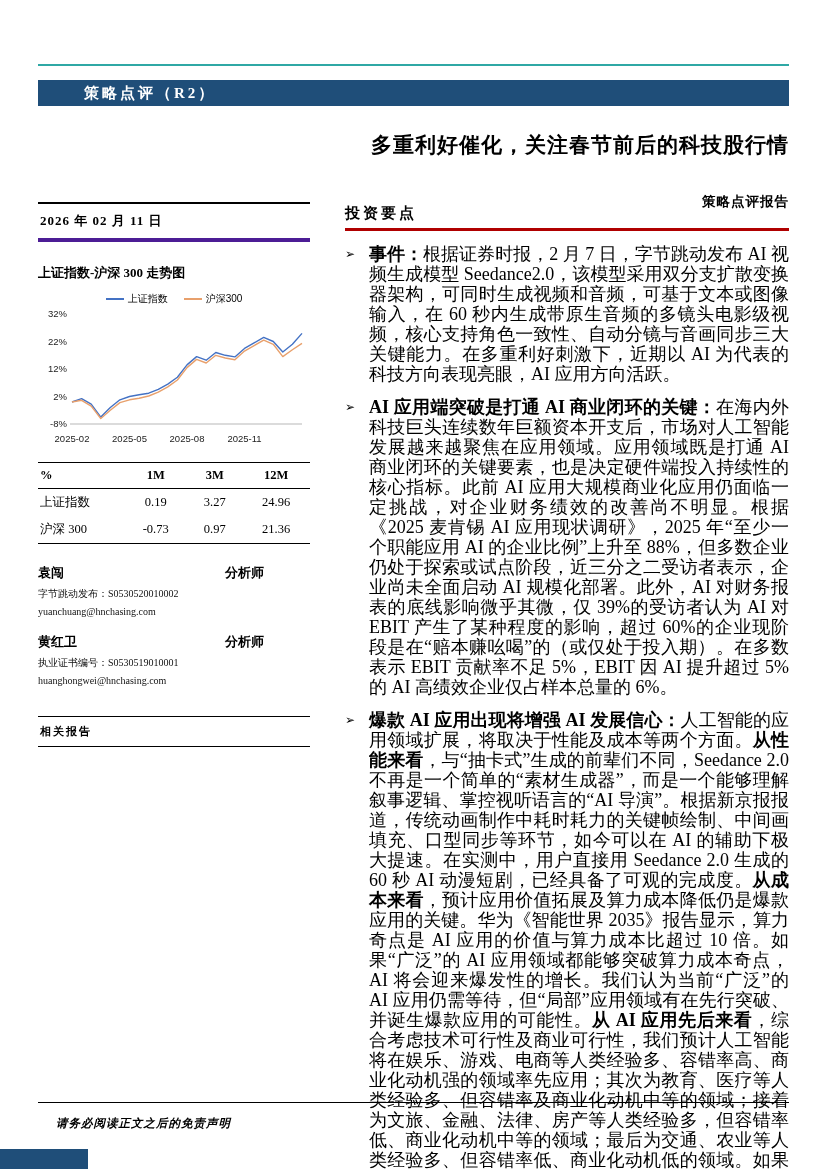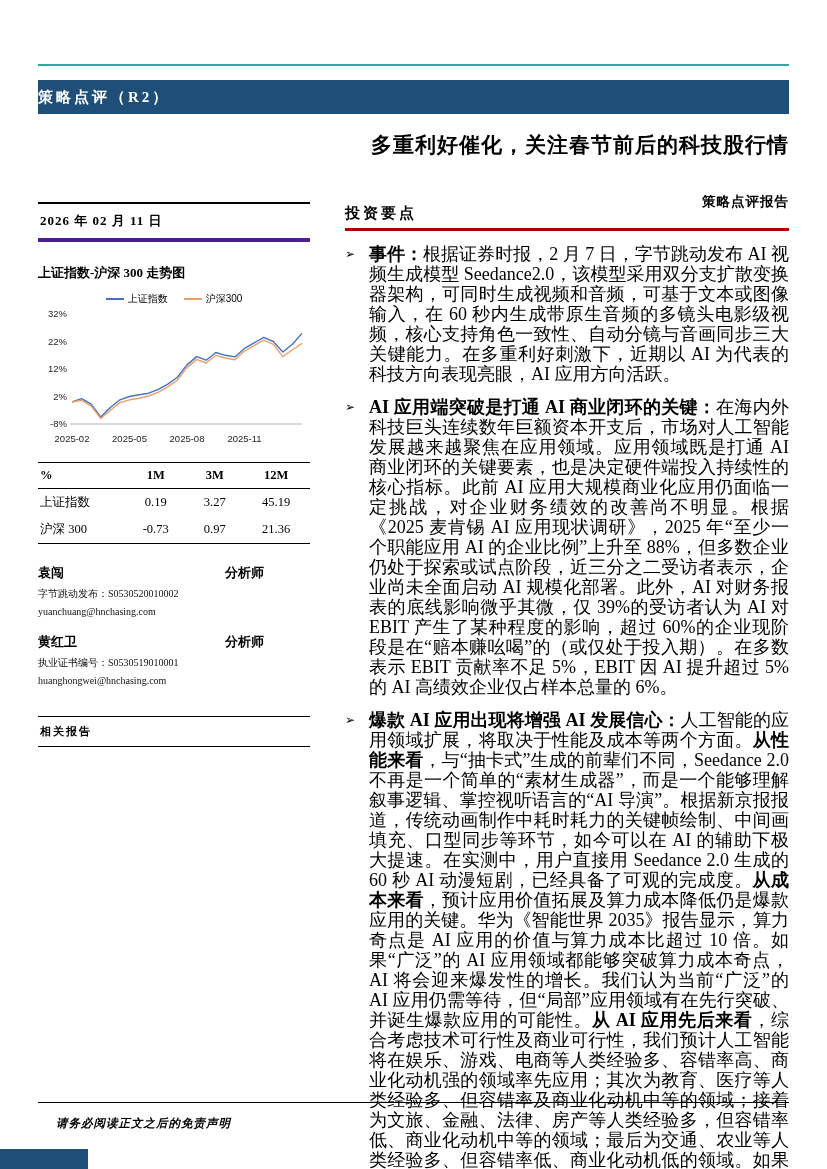--- a/index.html
+++ b/index.html
@@ -11,22 +11,22 @@
   
   .header{position:absolute;top:12px;left:38px;right:38px;display:flex;justify-content:space-between;align-items:flex-start;}
   .brand{display:flex;align-items:center;gap:8px;}
   .brand-text{display:flex;flex-direction:column;}
   .brand-cn{font-size:20px;font-weight:bold;letter-spacing:5px;color:#2b2b2b;font-family:"Liberation Sans",sans-serif;}
   .brand-en{font-size:7px;letter-spacing:2.7px;color:#666;margin-top:3px;font-family:"Liberation Sans",sans-serif;}
   .doc-type{font-size:17px;font-weight:bold;margin-top:16px;letter-spacing:2px;}
   .header-rule{position:absolute;top:64px;left:38px;right:38px;height:2px;background:#2FA8A5;}
 
   
-  .banner{position:absolute;top:80px;left:38px;right:38px;height:34px;background:#1F4E79;color:#fff;
-          display:flex;align-items:center;font-size:15px;font-weight:bold;letter-spacing:3px;}
+  .banner{position:absolute;top:80px;left:38px;right:38px;height:26px;background:#1F4E79;color:#fff;
+          display:flex;align-items:center;padding-left:46px;font-size:15px;font-weight:bold;letter-spacing:3px;}
   .report-title{position:absolute;top:131px;left:230px;right:38px;text-align:right;font-size:21px;font-weight:bold;letter-spacing:1px;}
   .report-subtitle{position:absolute;top:193px;right:38px;font-size:13.5px;font-weight:bold;letter-spacing:1px;}
 
   
   .sidebar{position:absolute;top:202px;left:38px;width:272px;}
   .date-block{border-top:2px solid #000;border-bottom:4px solid #4c1d95;padding:8px 2px;font-size:13px;font-weight:bold;letter-spacing:1px;}
   .chart-title{margin-top:22px;font-size:13px;font-weight:bold;}
   .chart-box{margin-top:10px;}
   .legend{display:flex;justify-content:center;gap:16px;font-size:10px;align-items:center;font-family:"Liberation Sans",sans-serif;}
   .legend-item{display:flex;align-items:center;}
@@ -114,21 +114,21 @@
           <th>1M</th>
           <th>3M</th>
           <th>12M</th>
         </tr>
       </thead>
       <tbody>
         <tr>
           <td class="c1">上证指数</td>
           <td>0.19</td>
           <td>3.27</td>
-          <td>45.19</td>
+          <td>24.96</td>
         </tr>
         <tr>
           <td class="c1">沪深 300</td>
           <td>-0.73</td>
           <td>0.97</td>
           <td>21.36</td>
         </tr>
       </tbody>
     </table>
 

